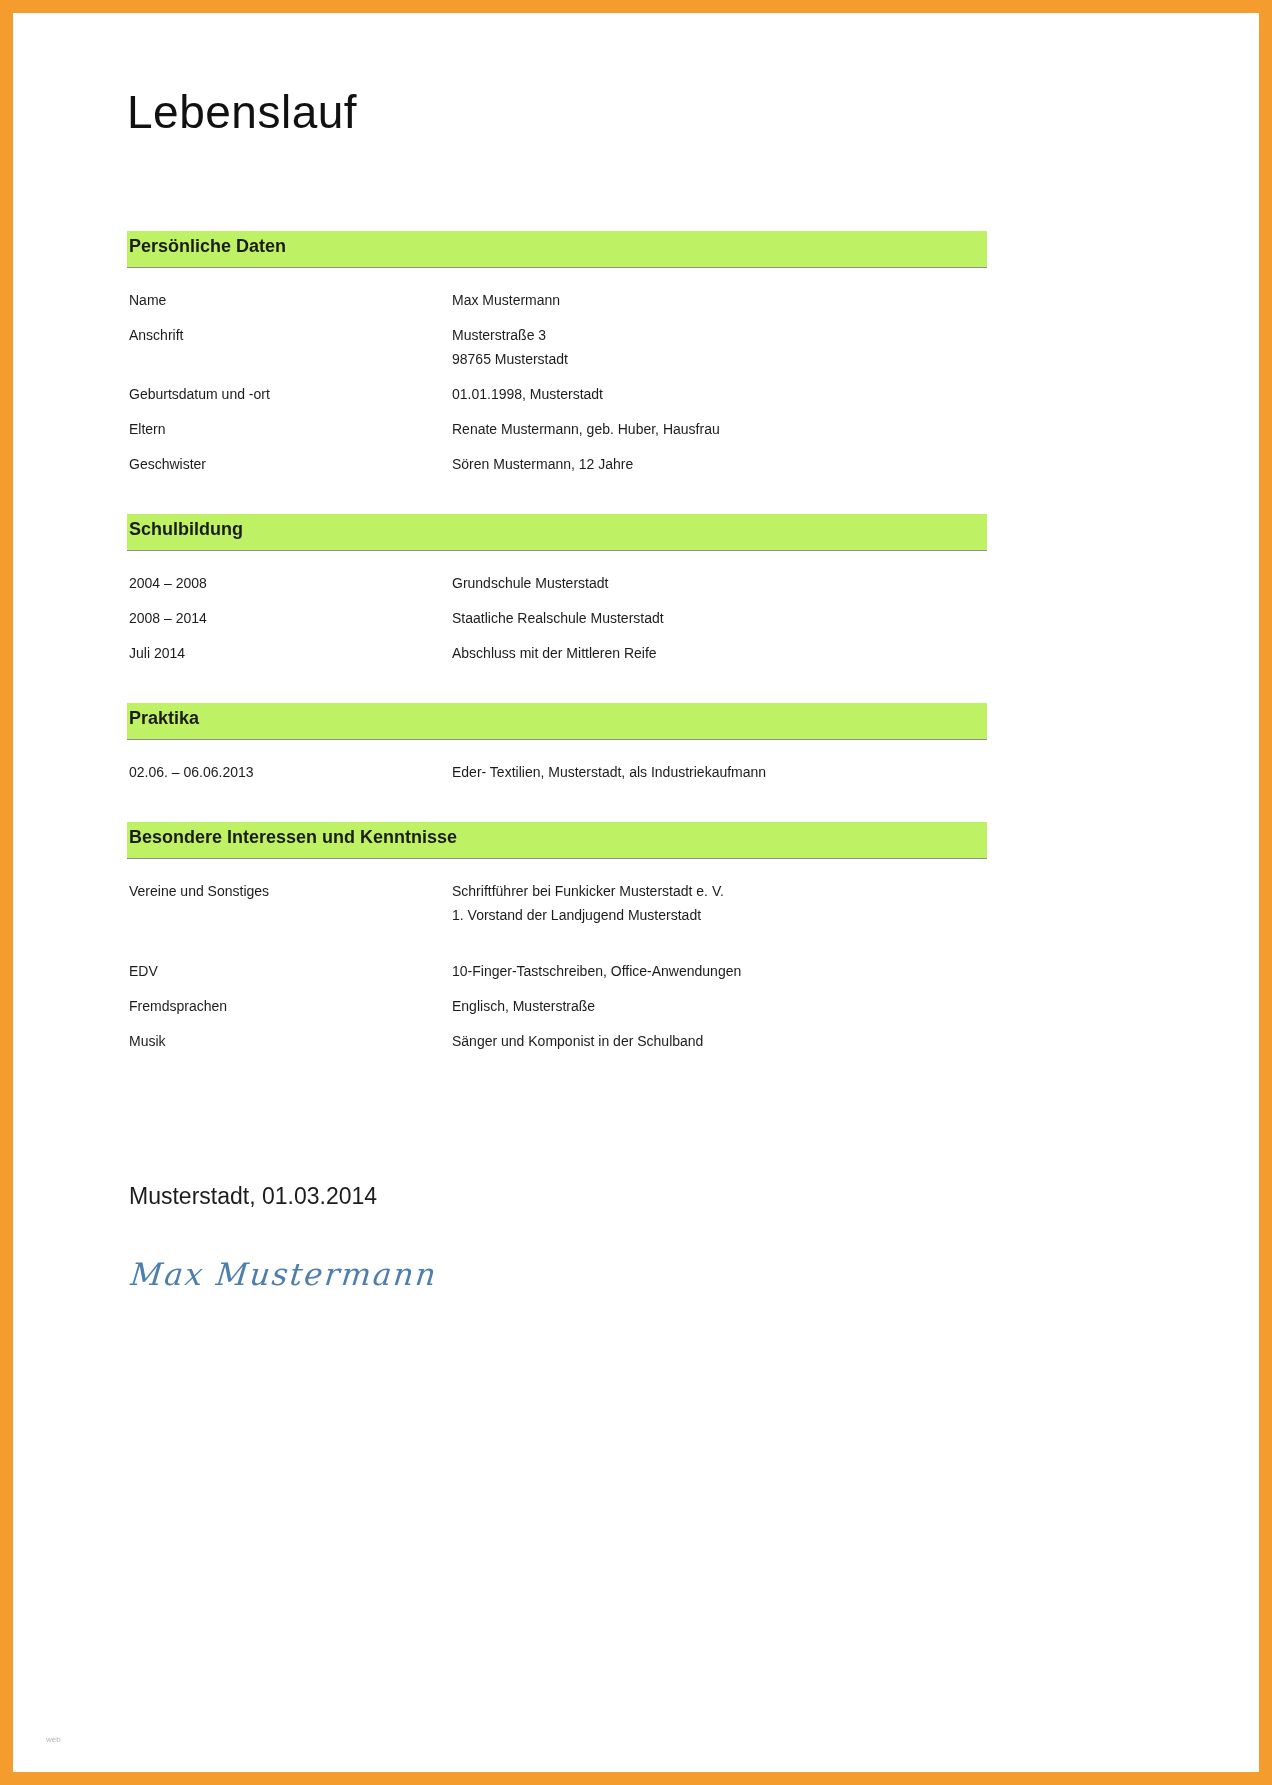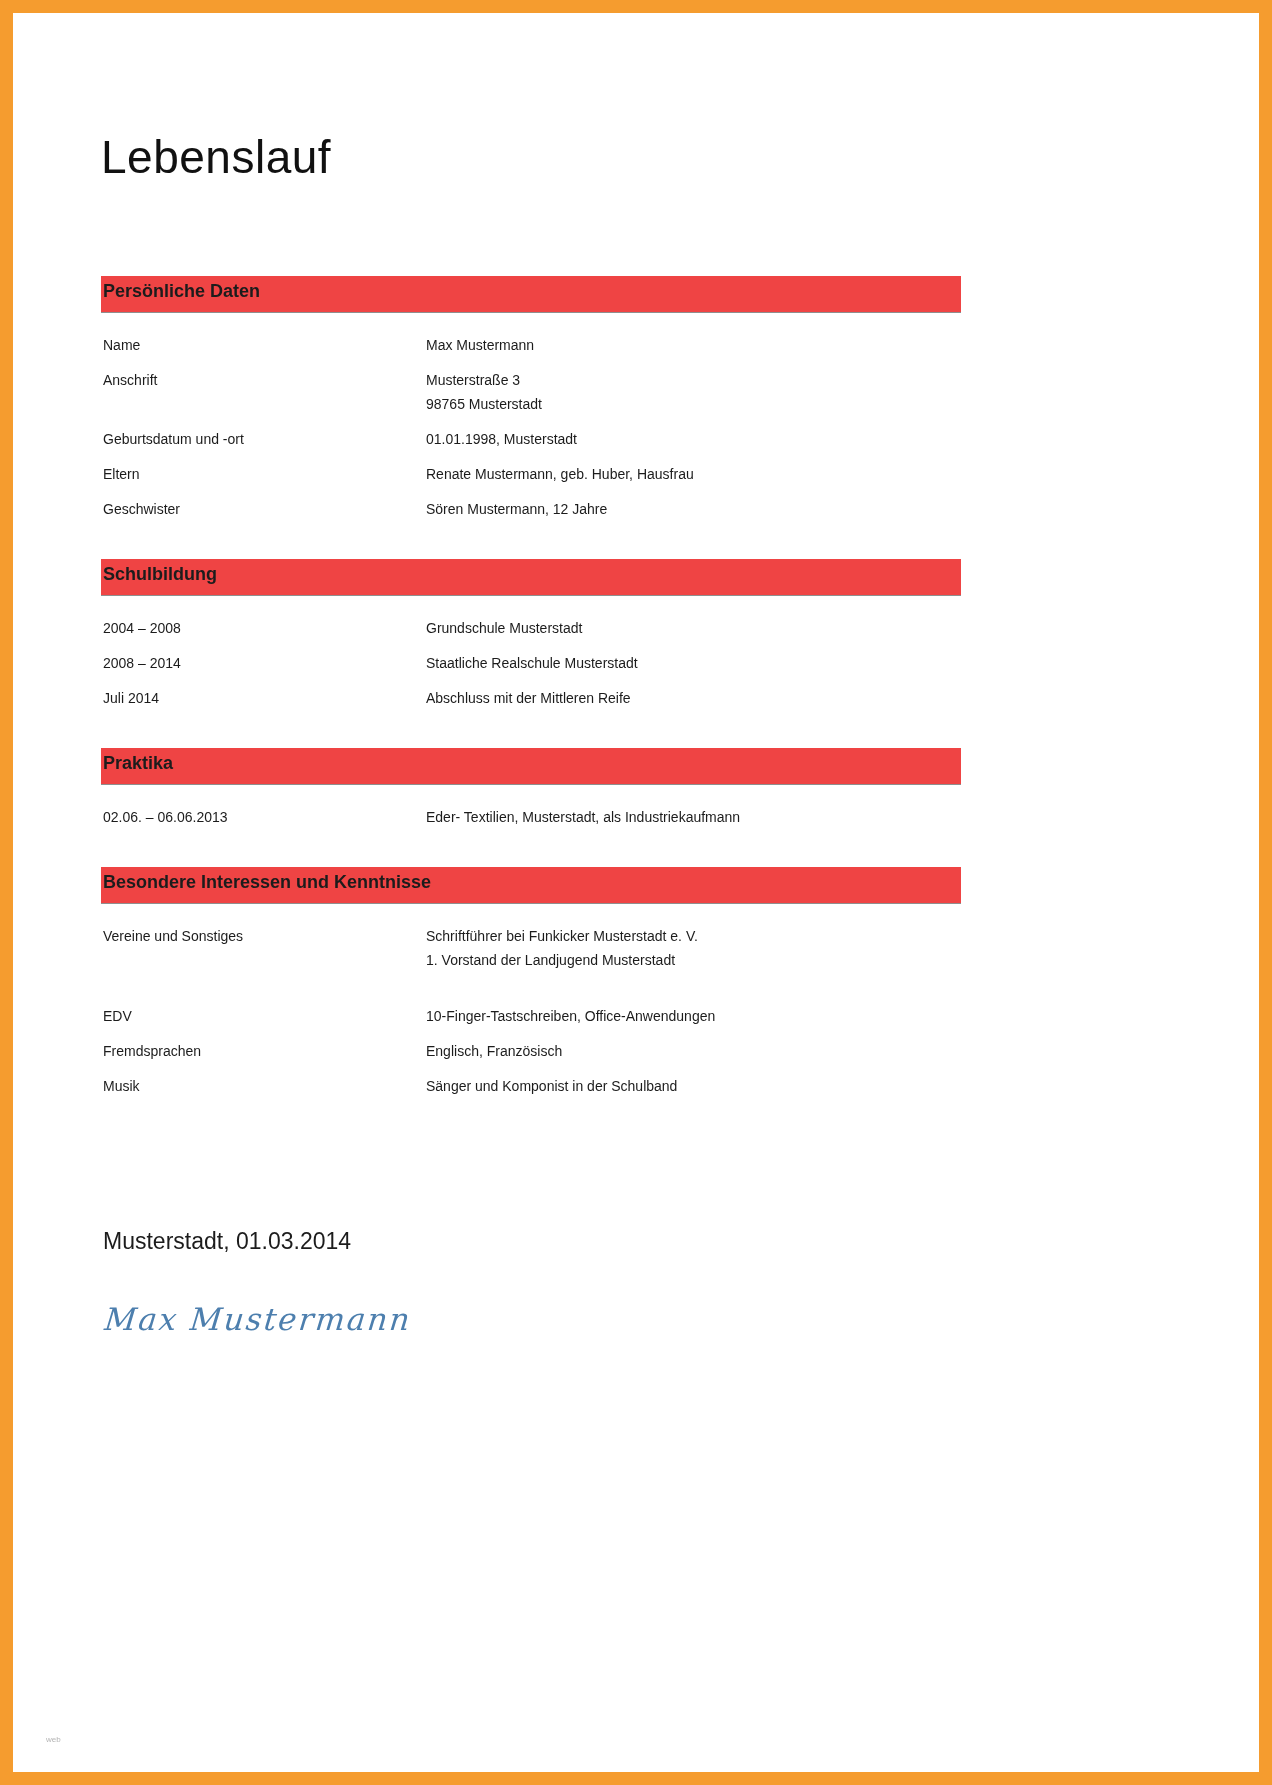--- a/index.html
+++ b/index.html
@@ -11,39 +11,39 @@
     width:1272px;height:1785px;
     box-sizing:border-box;
     border:13px solid var(--frame);
     background:#ffffff;
     position:relative;
     font-family:"Liberation Sans", sans-serif;
     color:#1c1c1c;
     overflow:hidden;
   }
   .content{
-    margin-left:88px;
+    margin-left:114px;
     width:860px;
-    padding-top:117px;
+    padding-top:72px;
   }
   .doc-title{
     font-size:46px;
     font-weight:normal;
     letter-spacing:0.5px;
     margin:0;
     color:#111;
   }
   .section{margin-top:38px;}
   .section.first{margin-top:92px;}
   .sec-head{
     font-size:18px;
     font-weight:bold;
     padding:5px 0 10px 2px;
     border-bottom:1px solid #8f8f8f;
-    background:#ef4444;
+    background:#bef264;
   }
   .rows{margin-top:20px;}
   .row{
     display:grid;
     grid-template-columns:325px 1fr;
     margin-bottom:11px;
     font-size:14px;
     line-height:24px;
   }
   .row.gap-before{margin-top:32px;}
@@ -167,21 +167,21 @@
         </div>
         <div class="row gap-before">
           <div class="label">EDV</div>
           <div class="value">
             <div>10-Finger-Tastschreiben, Office-Anwendungen</div>
           </div>
         </div>
         <div class="row">
           <div class="label">Fremdsprachen</div>
           <div class="value">
-            <div>Englisch, Französisch</div>
+            <div>Englisch, Musterstraße</div>
           </div>
         </div>
         <div class="row">
           <div class="label">Musik</div>
           <div class="value">
             <div>Sänger und Komponist in der Schulband</div>
           </div>
         </div>
       </div>
     </div>

